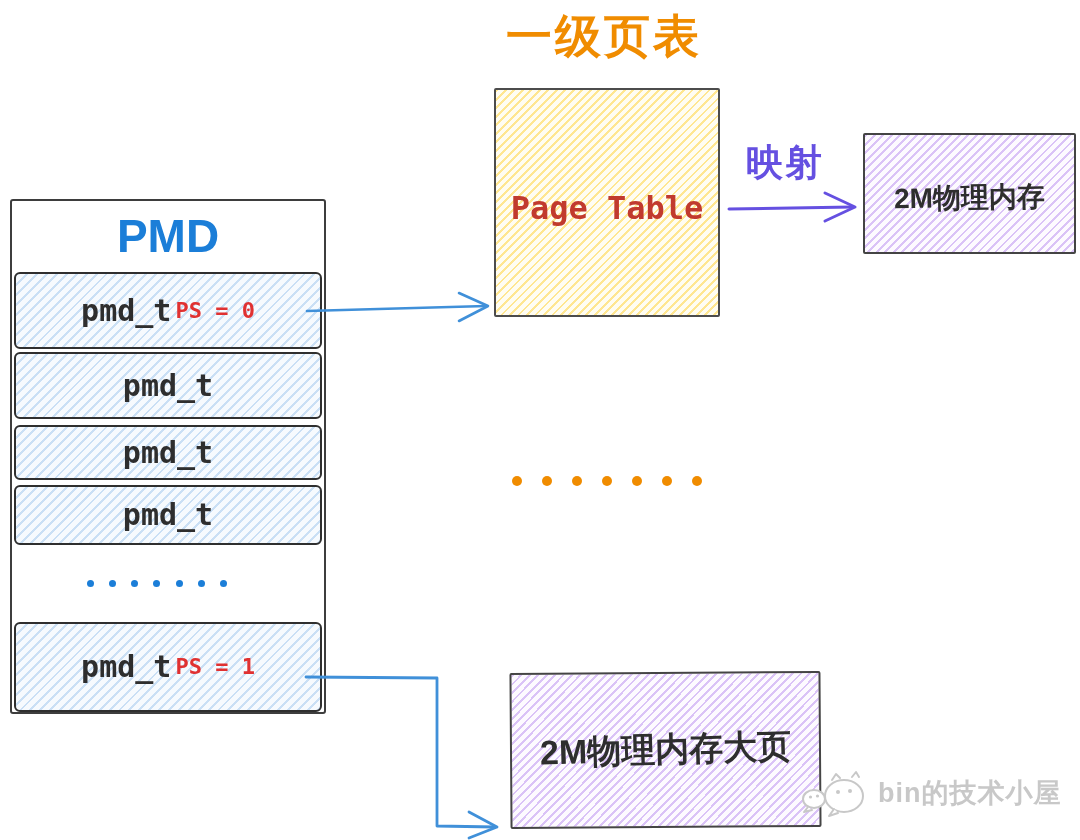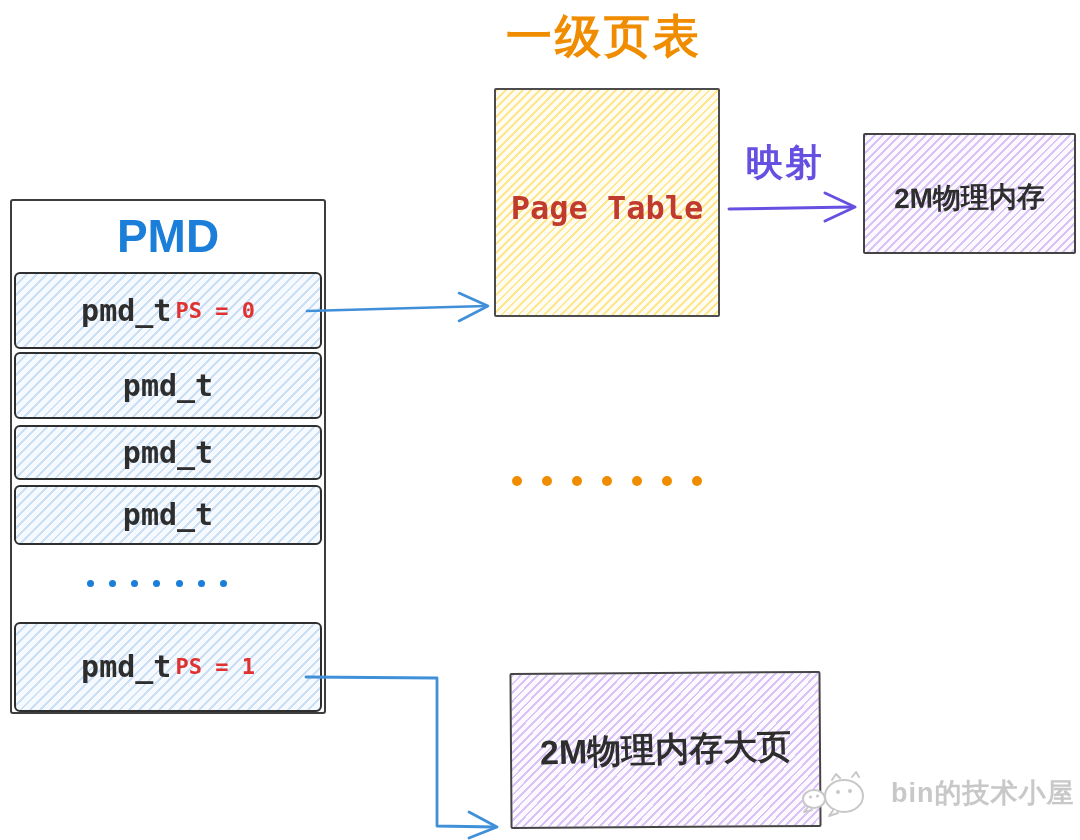--- a/index.html
+++ b/index.html
@@ -112,21 +112,21 @@
   }
   .huge-page-box .box-label {
     font-size:34px; font-weight:600; color:var(--text_dark, #2e2e2e);
     transform:rotate(-1.2deg); white-space:nowrap;
   }
   
   .arrow-layer { position:absolute; left:0; top:0; width:1080px; height:840px; }
   
   .watermark {
     position:absolute; left:800px; top:766px; display:flex; align-items:center;
-    gap:19px;
+    gap:6px;
   }
   .watermark-text {
     font-size:27px; font-weight:600; color:var(--watermark_gray, #c8c8c8);
     text-shadow:1px 1px 0 #ffffff; letter-spacing:1px; white-space:nowrap;
   }
 </style>
 </head>
 <body>
 
 <div class="canvas">

